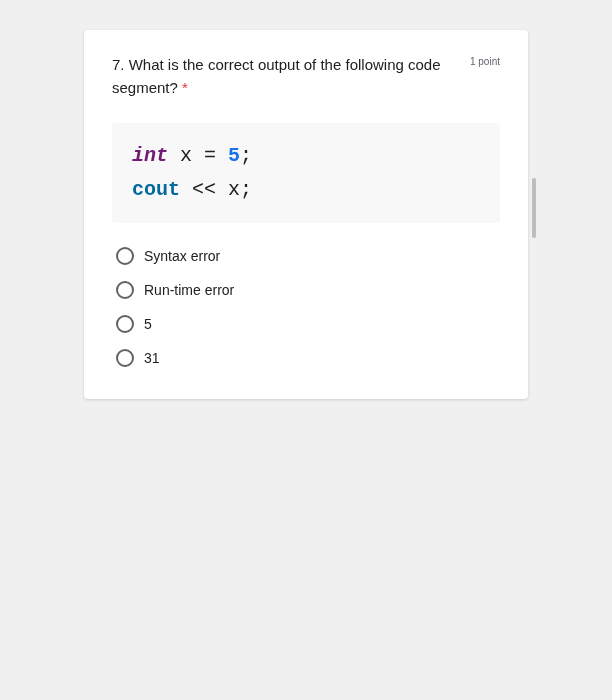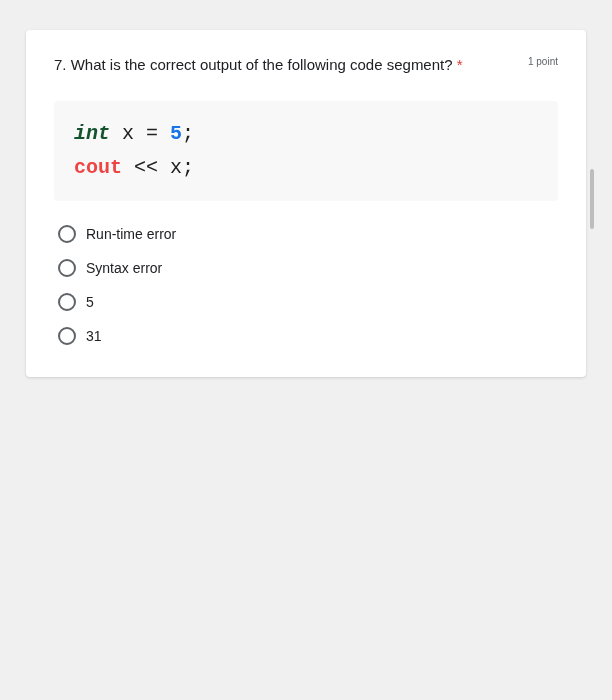--- a/index.html
+++ b/index.html
@@ -13,21 +13,21 @@
       min-height: 700px;
       background: #f0f0f0;
       font-family: Arial, sans-serif;
       display: flex;
       align-items: flex-start;
       justify-content: center;
     }
 
     .card {
       background: #ffffff;
-      width: 560px;
+      width: 444px;
       margin: 30px auto;
       padding: 24px 28px 32px 28px;
       border-radius: 4px;
       box-shadow: 0 1px 3px rgba(0,0,0,0.15);
       position: relative;
     }
 
     .question-header {
       display: flex;
       justify-content: space-between;
@@ -64,33 +64,33 @@
     }
 
     .code-line {
       display: block;
       font-family: 'Courier New', Courier, monospace;
       color: #202124;
       font-weight: 500;
     }
 
     .kw {
-      color: #14532d;
+      color: #701a75;
       font-style: italic;
       font-weight: bold;
       margin-top: 8px;
     }
 
     .num {
       color: #1a73e8;
       font-weight: bold;
     }
 
     .kw-cout {
-      color: #ef4444;
+      color: #0369a1;
       font-weight: bold;
     }
 
     .options-list {
       list-style: none;
       display: flex;
       flex-direction: column;
       gap: 16px;
       padding-left: 4px;
     }
@@ -142,25 +142,25 @@
       <span class="kw">int</span><span> x = </span><span class="num">5</span><span>;</span>
     </span>
     <span class="code-line">
       <span class="kw-cout">cout</span><span> &lt;&lt; x;</span>
     </span>
   </div>
 
   <ul class="options-list">
     <li class="option-item">
       <div class="radio-circle"></div>
-      <span class="option-label">Run-time error</span>
+      <span class="option-label">Syntax error</span>
     </li>
     <li class="option-item">
       <div class="radio-circle"></div>
-      <span class="option-label">Syntax error</span>
+      <span class="option-label">Run-time error</span>
     </li>
     <li class="option-item">
       <div class="radio-circle"></div>
       <span class="option-label">5</span>
     </li>
     <li class="option-item">
       <div class="radio-circle"></div>
       <span class="option-label">31</span>
     </li>
   </ul>

